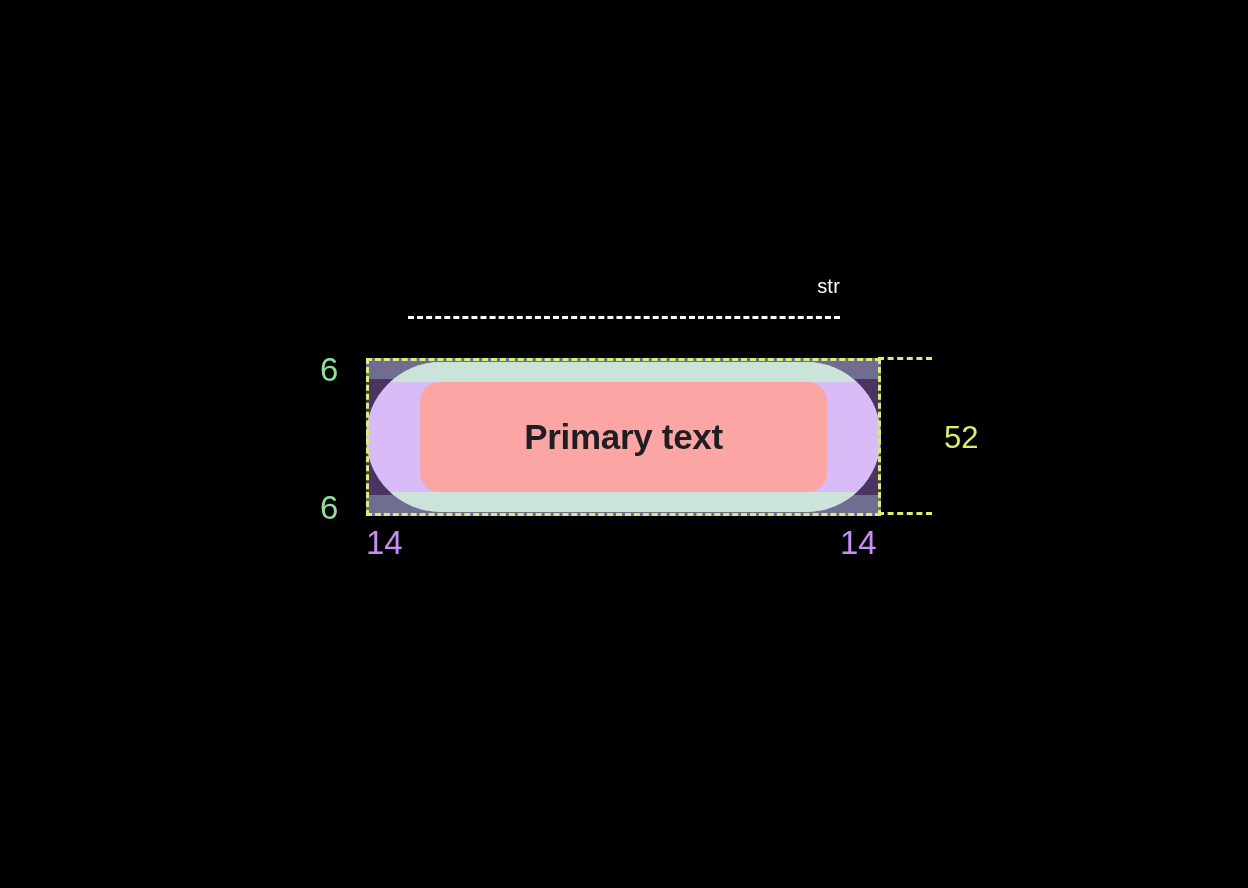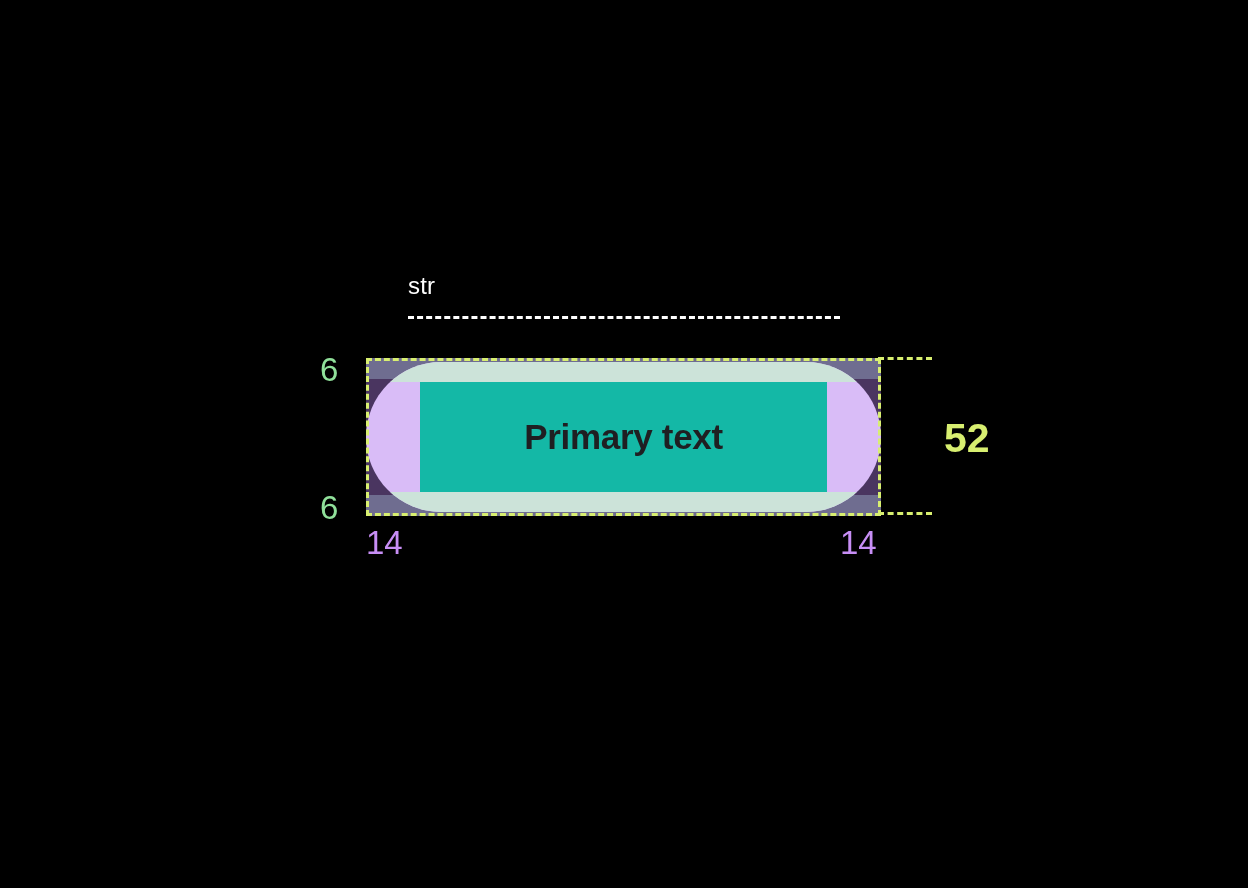--- a/index.html
+++ b/index.html
@@ -22,23 +22,23 @@
     inset: 0;
     background: #000000;
   }
 
   
   .width-label {
     position: absolute;
     left: 408px;
     top: 266px;
     width: 432px;
-    text-align: left;
+    text-align: right;
     color: #ffffff;
-    font-size: 24px;
+    font-size: 20px;
     font-weight: 400;
     letter-spacing: 0.2px;
     line-height: 40px;
     white-space: nowrap;
   }
   .width-rule {
     position: absolute;
     left: 408px;
     top: 316px;
     width: 432px;
@@ -94,24 +94,25 @@
   .pad-v.top { top: 0; }
   .pad-v.bottom { bottom: 0; }
 
   
   .content-region {
     position: absolute;
     left: 54px;
     top: 20px;
     right: 54px;
     bottom: 20px;
-    background: #14b8a6;
+    background: #fca5a5;
     display: flex;
     align-items: center;
     justify-content: center;
+    border-radius: 19px;
   }
   .content-text {
     color: #1f1f22;
     font-size: 35px;
     font-weight: 700;
     letter-spacing: -0.3px;
     white-space: nowrap;
   }
 
   
@@ -131,22 +132,22 @@
     height: 0;
     border-top: 3px dashed #d8ef70;
   }
   .height-tick.top { top: 357px; }
   .height-tick.bottom { top: 512px; }
   .height-label {
     position: absolute;
     left: 944px;
     top: 418px;
     color: #d8ef70;
-    font-size: 41px;
-    font-weight: 700;
+    font-size: 31px;
+    font-weight: 400;
     line-height: 40px;
     white-space: nowrap;
   }
 
   
   .pad-label {
     position: absolute;
     font-size: 33px;
     font-weight: 400;
     line-height: 40px;

